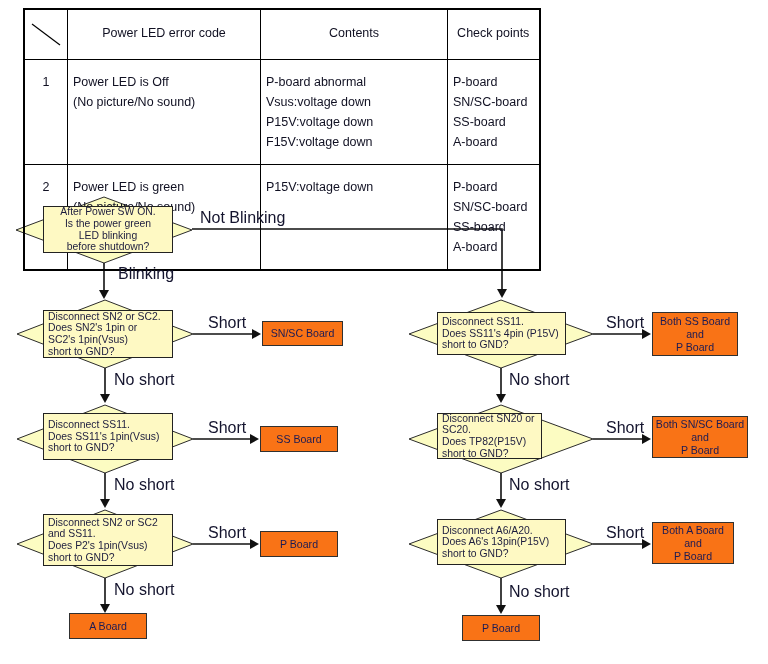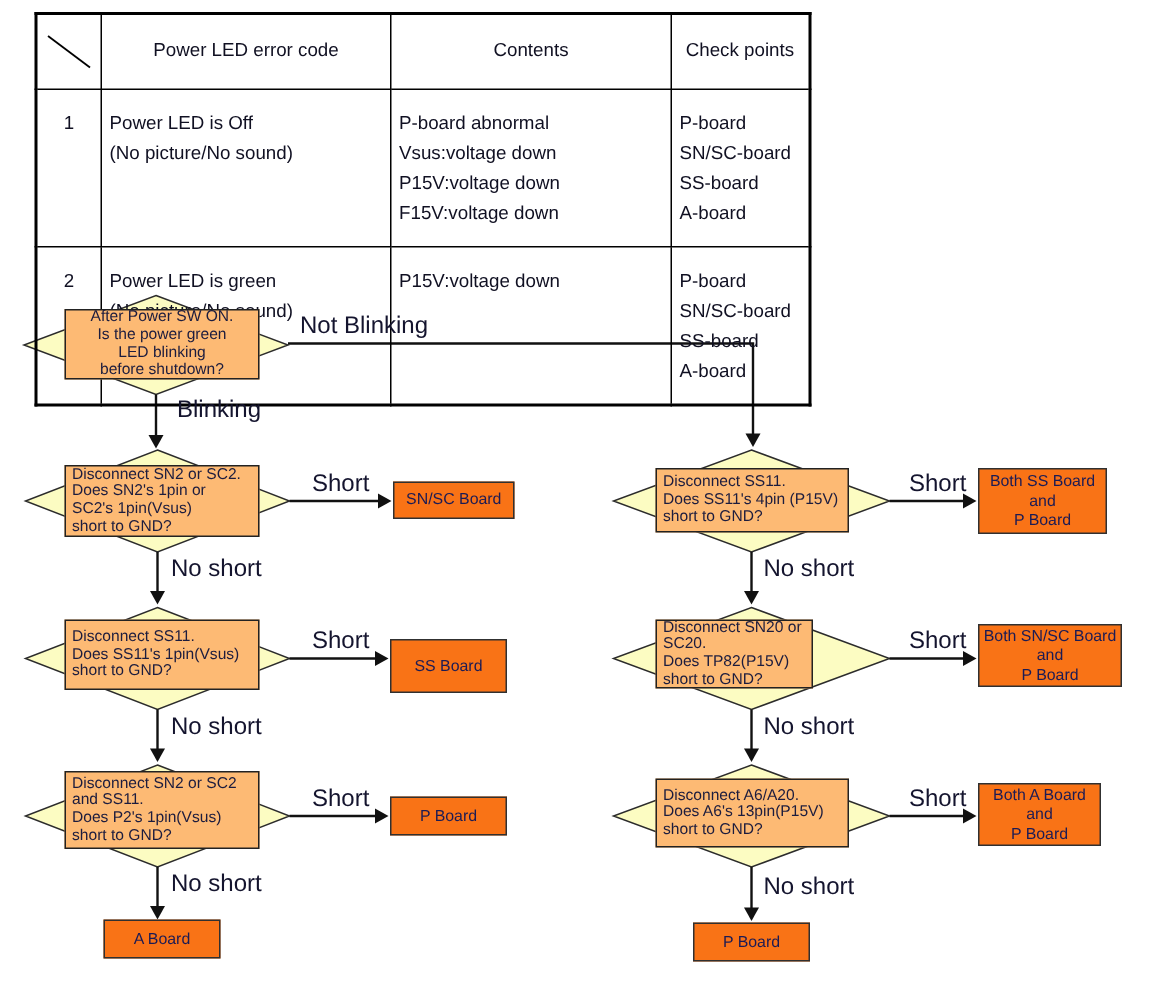--- a/index.html
+++ b/index.html
@@ -11,21 +11,21 @@
   table.err{position:absolute;left:23px;top:8px;border-collapse:collapse;table-layout:fixed;
             font-size:12.5px;color:#101022;border:2px solid #000;}
   table.err td,table.err th{border:1px solid #000;padding:12px 5px;vertical-align:top;
             line-height:20px;font-weight:normal;overflow:hidden;}
   table.err th{text-align:center;line-height:22px;}
   td.numcell{text-align:center;}
   .corner{position:relative;padding:0;}
   .corner svg{display:block;}
 
   
-  .qbox{position:absolute;background:#fdba74;border:1px solid #222;box-sizing:border-box;
+  .qbox{position:absolute;background:#fef9c3;border:1px solid #222;box-sizing:border-box;
         font-size:10.4px;line-height:11.6px;padding:2px 4px;display:flex;
         flex-direction:column;justify-content:center;text-align:left;color:#1c1c3e;}
   .qbox.center{text-align:center;}
   .pink{position:absolute;background:#f97316;border:1px solid #303030;box-sizing:border-box;
         display:flex;flex-direction:column;justify-content:center;align-items:center;
         text-align:center;font-size:10.6px;line-height:13px;color:#1b1b55;}
   .lbl{position:absolute;font-size:16px;color:#14142e;white-space:nowrap;}
 </style>
 </head>
 <body>
@@ -167,21 +167,21 @@
       <div>Does TP82(P15V)</div>
       <div>short to GND?</div>
     </div>
   <div class="qbox" style="left:437px;top:519px;width:129px;height:46px">
       <div>Disconnect A6/A20.</div>
       <div>Does A6's 13pin(P15V)</div>
       <div>short to GND?</div>
     </div>
 
   <div class="pink" style="left:262px;top:321px;width:81px;height:25px">SN/SC Board</div>
-  <div class="pink" style="left:260px;top:426px;width:78px;height:36px">SS Board</div>
+  <div class="pink" style="left:260px;top:426px;width:78px;height:26px">SS Board</div>
   <div class="pink" style="left:260px;top:531px;width:78px;height:26px">P Board</div>
 
   <div class="pink" style="left:652px;top:312px;width:86px;height:44px">
       <div>Both SS Board</div>
       <div>and</div>
       <div>P Board</div>
     </div>
   <div class="pink" style="left:652px;top:416px;width:96px;height:42px">
       <div>Both SN/SC Board</div>
       <div>and</div>

